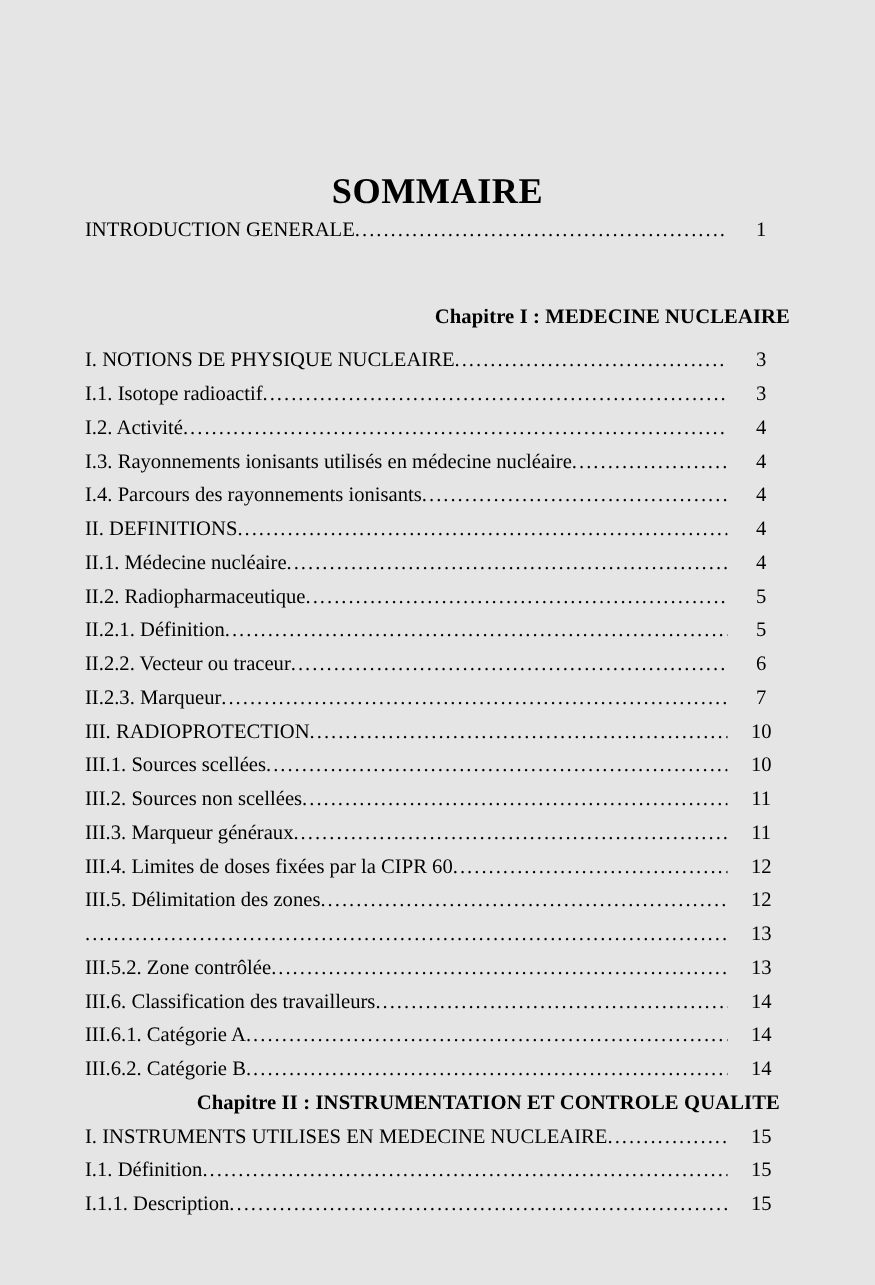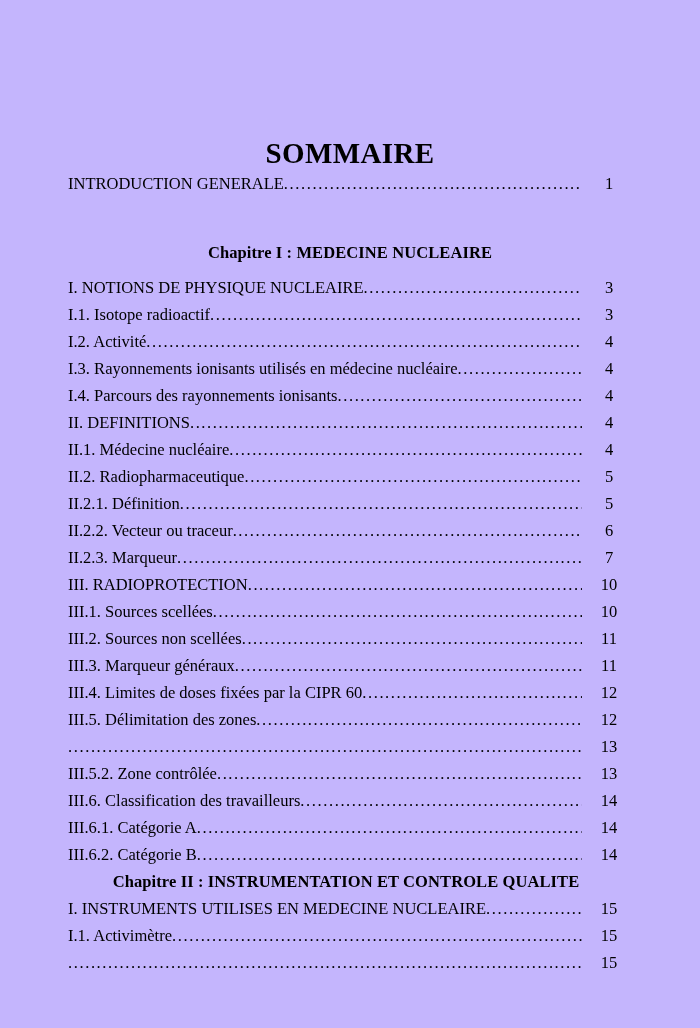--- a/index.html
+++ b/index.html
@@ -16,21 +16,21 @@
     color: #000000;
     -webkit-font-smoothing: antialiased;
   }
 
   .page {
     position: absolute;
     left: 0;
     top: 0;
     width: 700px;
     height: 1028px;
-    background: #c4b5fd;
+    background: #e5e5e5;
   }
 
   
   .content {
     position: absolute;
     left: 68px;
     top: 0;
     width: 564px;
   }
 
@@ -79,21 +79,21 @@
     content: "............................................................................................................................................................";
   }
   .toc-page {
     flex: 0 0 46px;
     text-align: center;
     font-size: 16.5px;
   }
 
   
   .chapter-row {
-    text-align: center;
+    text-align: right;
     font-weight: bold;
     font-size: 16.5px;
     line-height: 27px;
     height: 27px;
     white-space: nowrap;
     letter-spacing: 0.1px;
   }
   .chapter-row.chap-1 { padding-top: 8px; height: 35px; }
   .chapter-row.chap-2 { padding-right: 8px; }
 </style>
@@ -222,24 +222,25 @@
           <span class="toc-leader"></span>
           <span class="toc-page">14</span>
         </div>
         <div class="chapter-row chap-2">Chapitre II : INSTRUMENTATION ET CONTROLE QUALITE</div>
         <div class="toc-row">
           <span class="toc-label">I. INSTRUMENTS UTILISES EN MEDECINE NUCLEAIRE</span>
           <span class="toc-leader"></span>
           <span class="toc-page">15</span>
         </div>
         <div class="toc-row">
-          <span class="toc-label">I.1. Activimètre</span>
+          <span class="toc-label">I.1. Définition</span>
           <span class="toc-leader"></span>
           <span class="toc-page">15</span>
         </div>
         <div class="toc-row">
+          <span class="toc-label">I.1.1. Description</span>
           <span class="toc-leader"></span>
           <span class="toc-page">15</span>
         </div>
       </div>
 
   </div>
 </div>
 
 </body></html>

